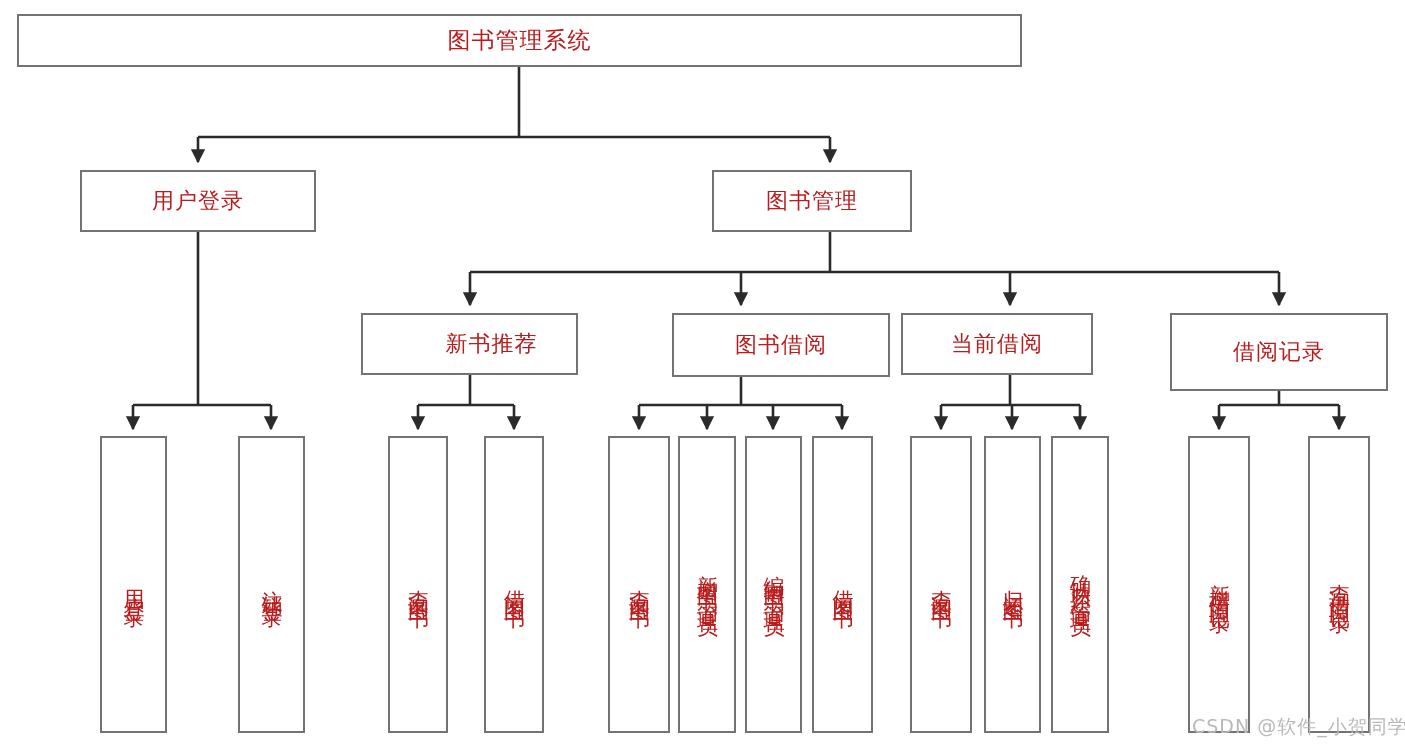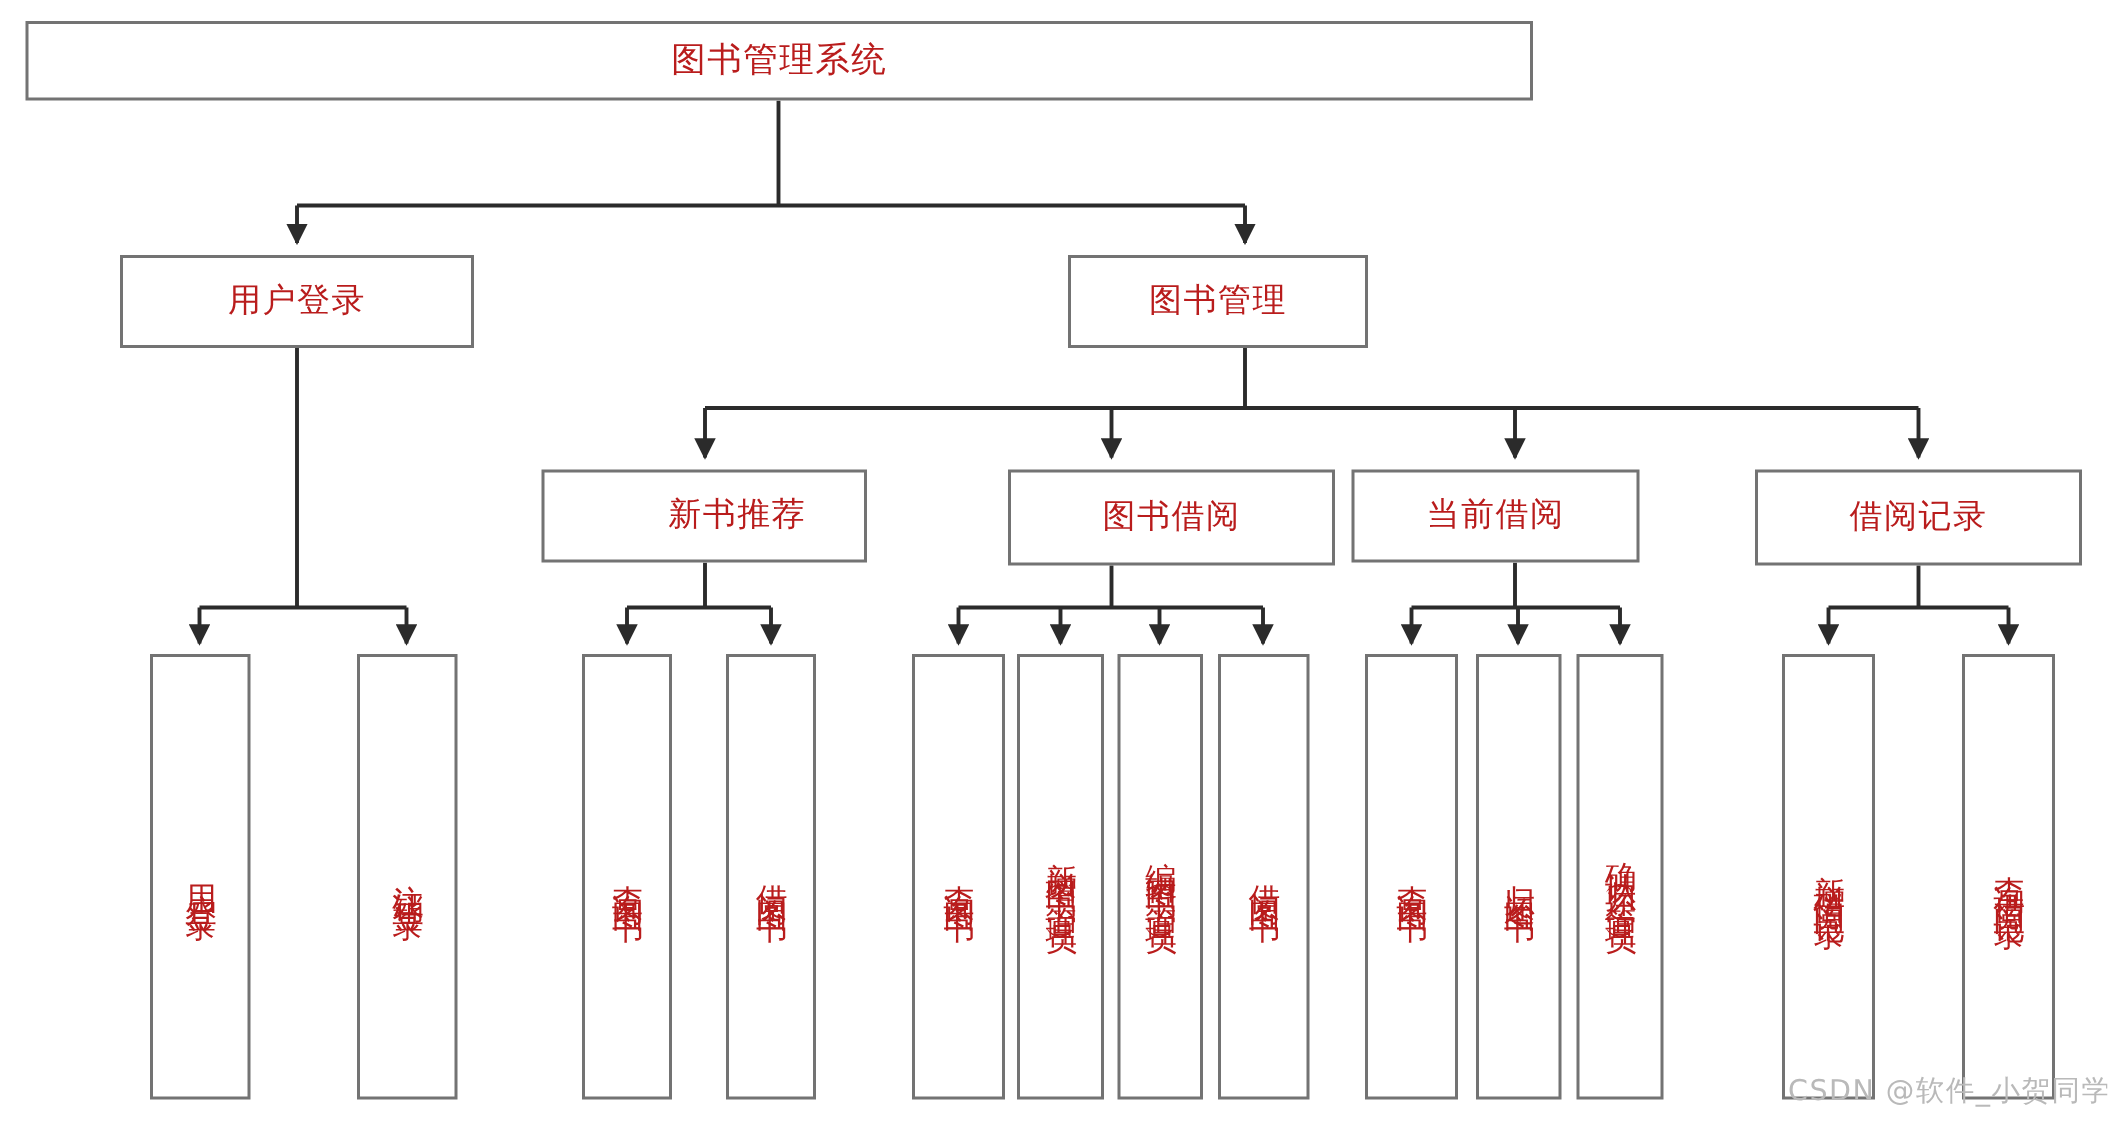--- a/index.html
+++ b/index.html
@@ -137,21 +137,21 @@
 
   <div class="node horiz" style="left:361px; top:313px; width:217px; height:62px;padding-left:44px;">
     <span>新书推荐</span>
   </div>
   <div class="node horiz" style="left:632px; top:313px; width:218px; height:64px;margin-left:40px;">
     <span>图书借阅</span>
   </div>
   <div class="node horiz" style="left:901px; top:313px; width:192px; height:62px;">
     <span>当前借阅</span>
   </div>
-  <div class="node horiz" style="left:1170px; top:313px; width:218px; height:64px;">
+  <div class="node horiz" style="left:1170px; top:313px; width:218px; height:78px;">
     <span>借阅记录</span>
   </div>
 
   <div class="node vert" style="left:100px; top:436px; width:67px; height:297px;">
     <span class="vlabel">用户登录</span>
   </div>
   <div class="node vert" style="left:238px; top:436px; width:67px; height:297px;">
     <span class="vlabel">注销登录</span>
   </div>
 

